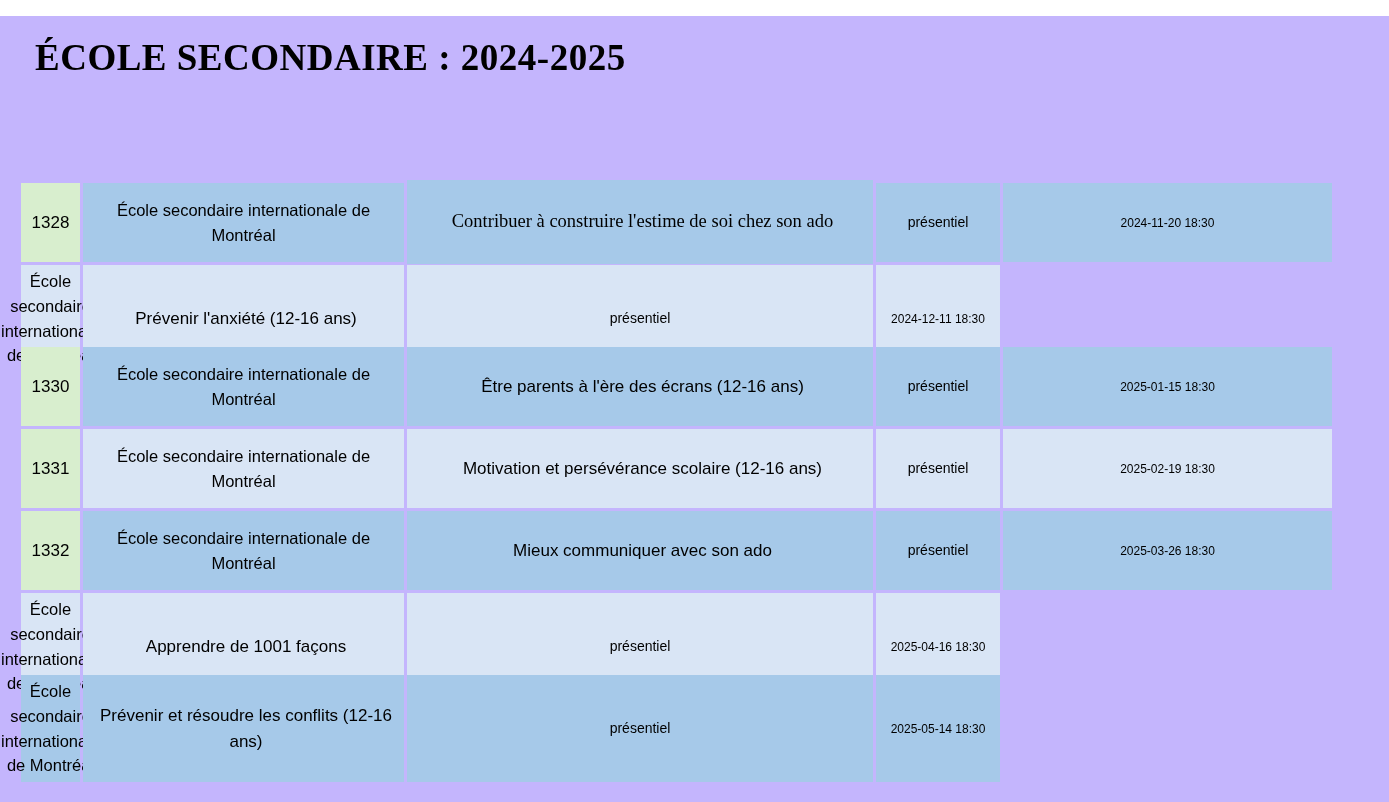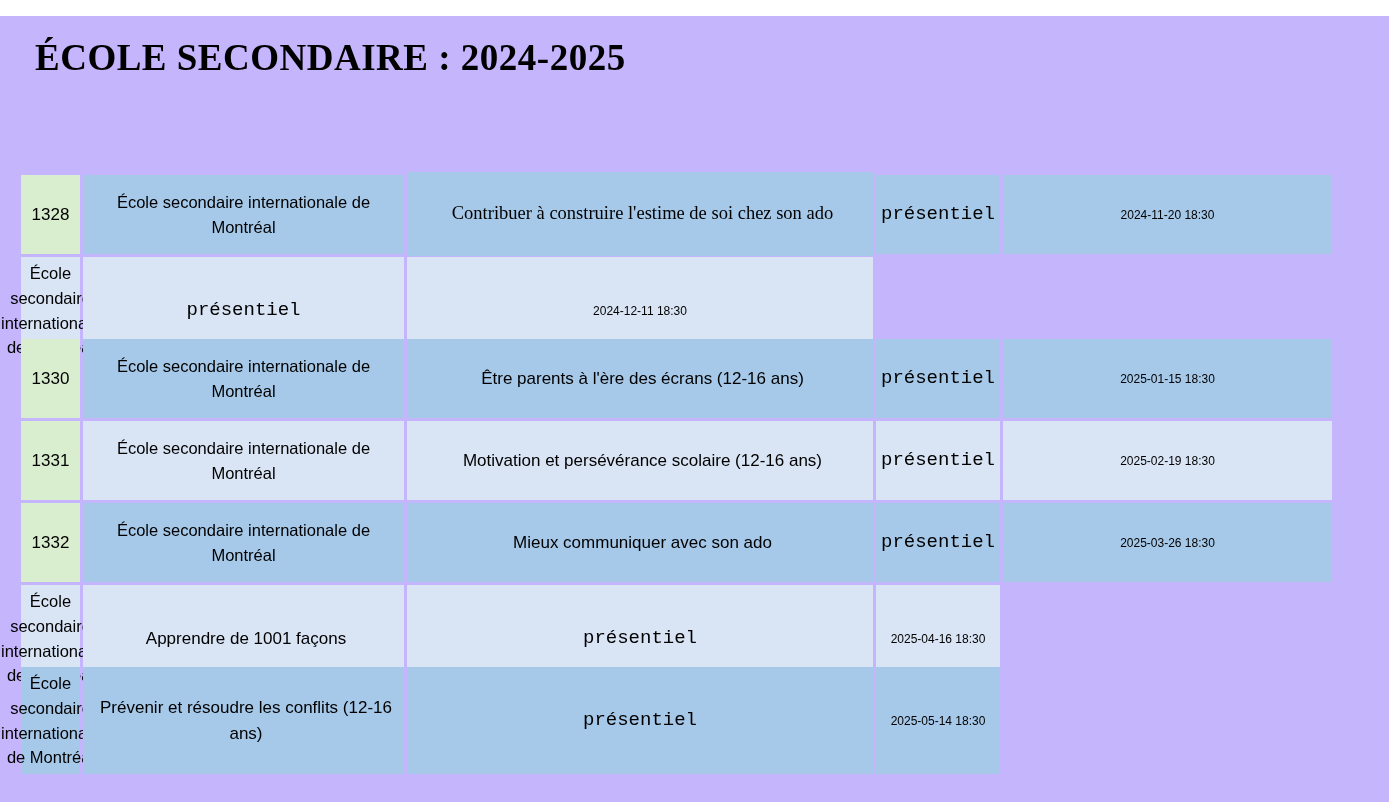--- a/index.html
+++ b/index.html
@@ -17,21 +17,21 @@
     left: 35px; top: 20px;
     font-family: "Liberation Serif", serif;
     font-weight: bold;
     font-size: 37px;
     letter-spacing: 0.5px;
     white-space: nowrap;
   }
 
   .wtable {
     position: absolute;
-    left: 21px; top: 159px;
+    left: 21px; top: 167px;
     width: 1093px;
   }
   .row {
     display: grid;
     grid-template-columns: 59px 321px 466px 124px 329px;
     column-gap: 3px;
     height: 79px;
     margin-bottom: 3px;
   }
   .cell {
@@ -45,21 +45,21 @@
   .cell.id {
     background: var(--green);
     font-size: 17px;
     padding: 4px 2px;
   }
   .row.dark .cell:not(.id)  { background: var(--blue-dark); }
   .row.light .cell:not(.id) { background: var(--blue-light); }
 
   .cell.school   { font-size: 16.5px; }
   .cell.workshop { font-size: 17px; padding-left: 15px; }
-  .cell.mode     { font-size: 19px; font-family: Liberation Mono, monospace; }
+  .cell.mode     { font-size: 14px; }
   .cell.date     { font-size: 12px; font-weight: normal; font-stretch: condensed; }
 
   
   .row:first-child .cell.workshop {
     font-family: "Liberation Serif", "DejaVu Serif", serif;
     font-size: 18.5px;
     position: relative;
     top: -3px;
     height: calc(100% + 5px);
   }
@@ -73,20 +73,21 @@
   <div class="wtable" id="wtable">
       <div class="row dark">
     <div class="cell id">1328</div>
     <div class="cell school">École secondaire internationale de Montréal</div>
     <div class="cell workshop">Contribuer à construire l'estime de soi chez son ado</div>
     <div class="cell mode">présentiel</div>
     <div class="cell date">2024-11-20 18:30</div>
   </div>
       <div class="row light">
     <div class="cell school">École secondaire internationale de Montréal</div>
+    <div class="cell workshop">Prévenir l'anxiété (12-16 ans)</div>
     <div class="cell mode">présentiel</div>
     <div class="cell date">2024-12-11 18:30</div>
   </div>
       <div class="row dark">
     <div class="cell id">1330</div>
     <div class="cell school">École secondaire internationale de Montréal</div>
     <div class="cell workshop">Être parents à l'ère des écrans (12-16  ans)</div>
     <div class="cell mode">présentiel</div>
     <div class="cell date">2025-01-15 18:30</div>
   </div>

